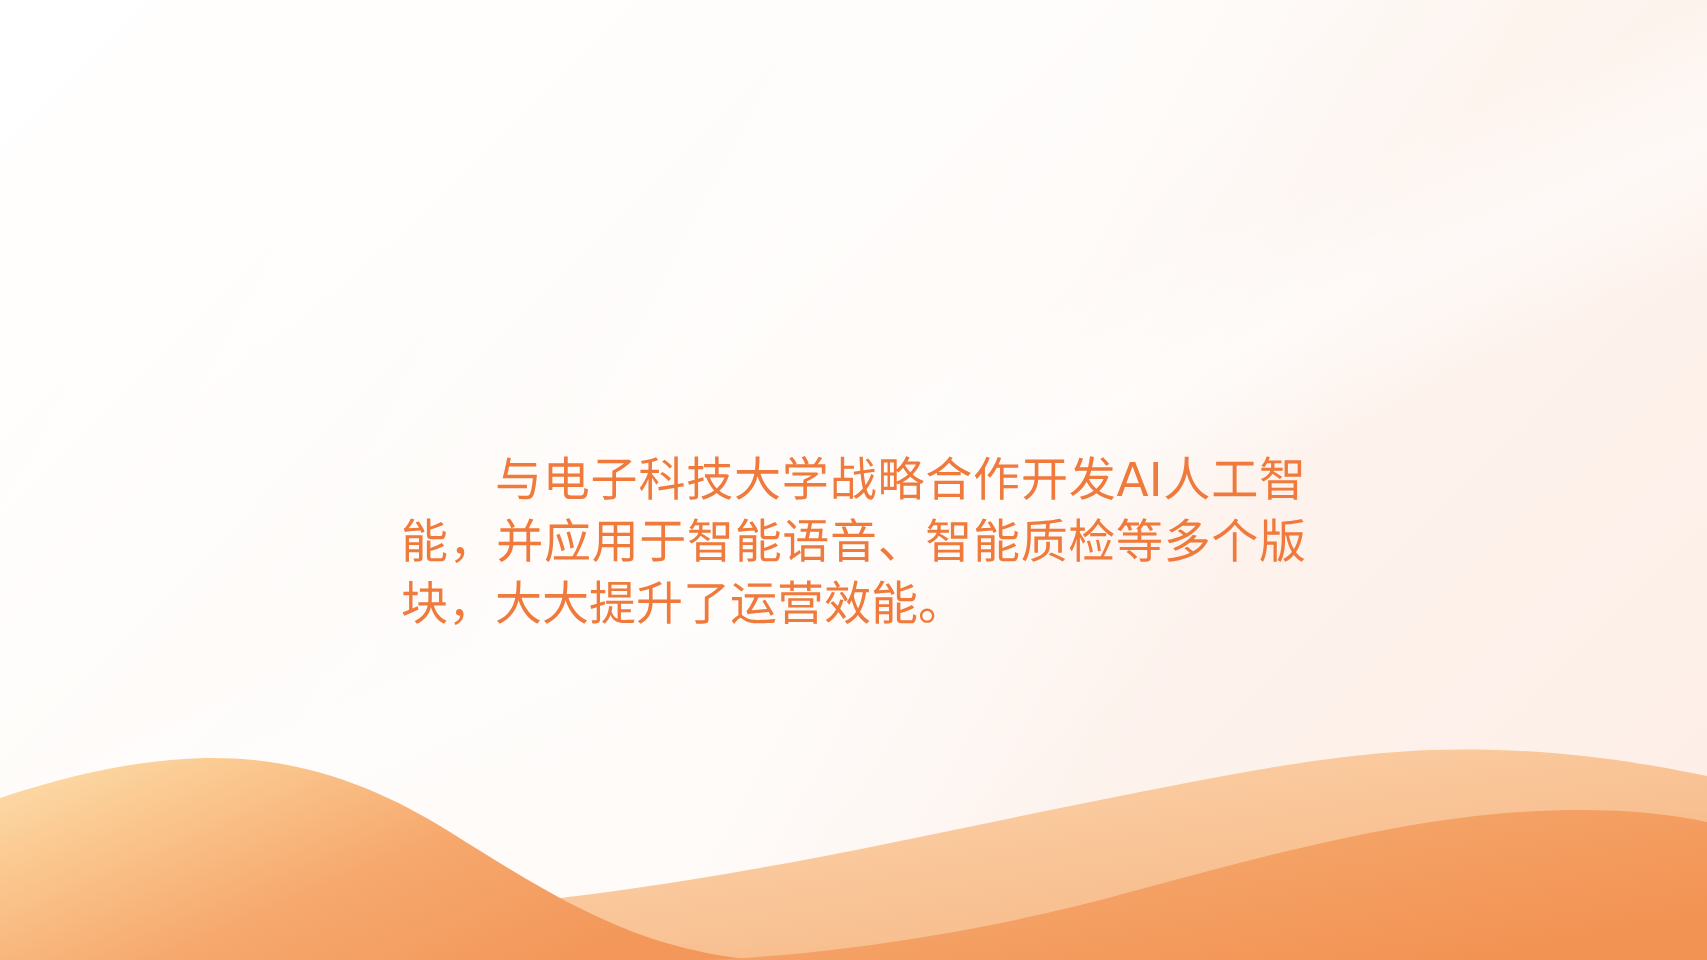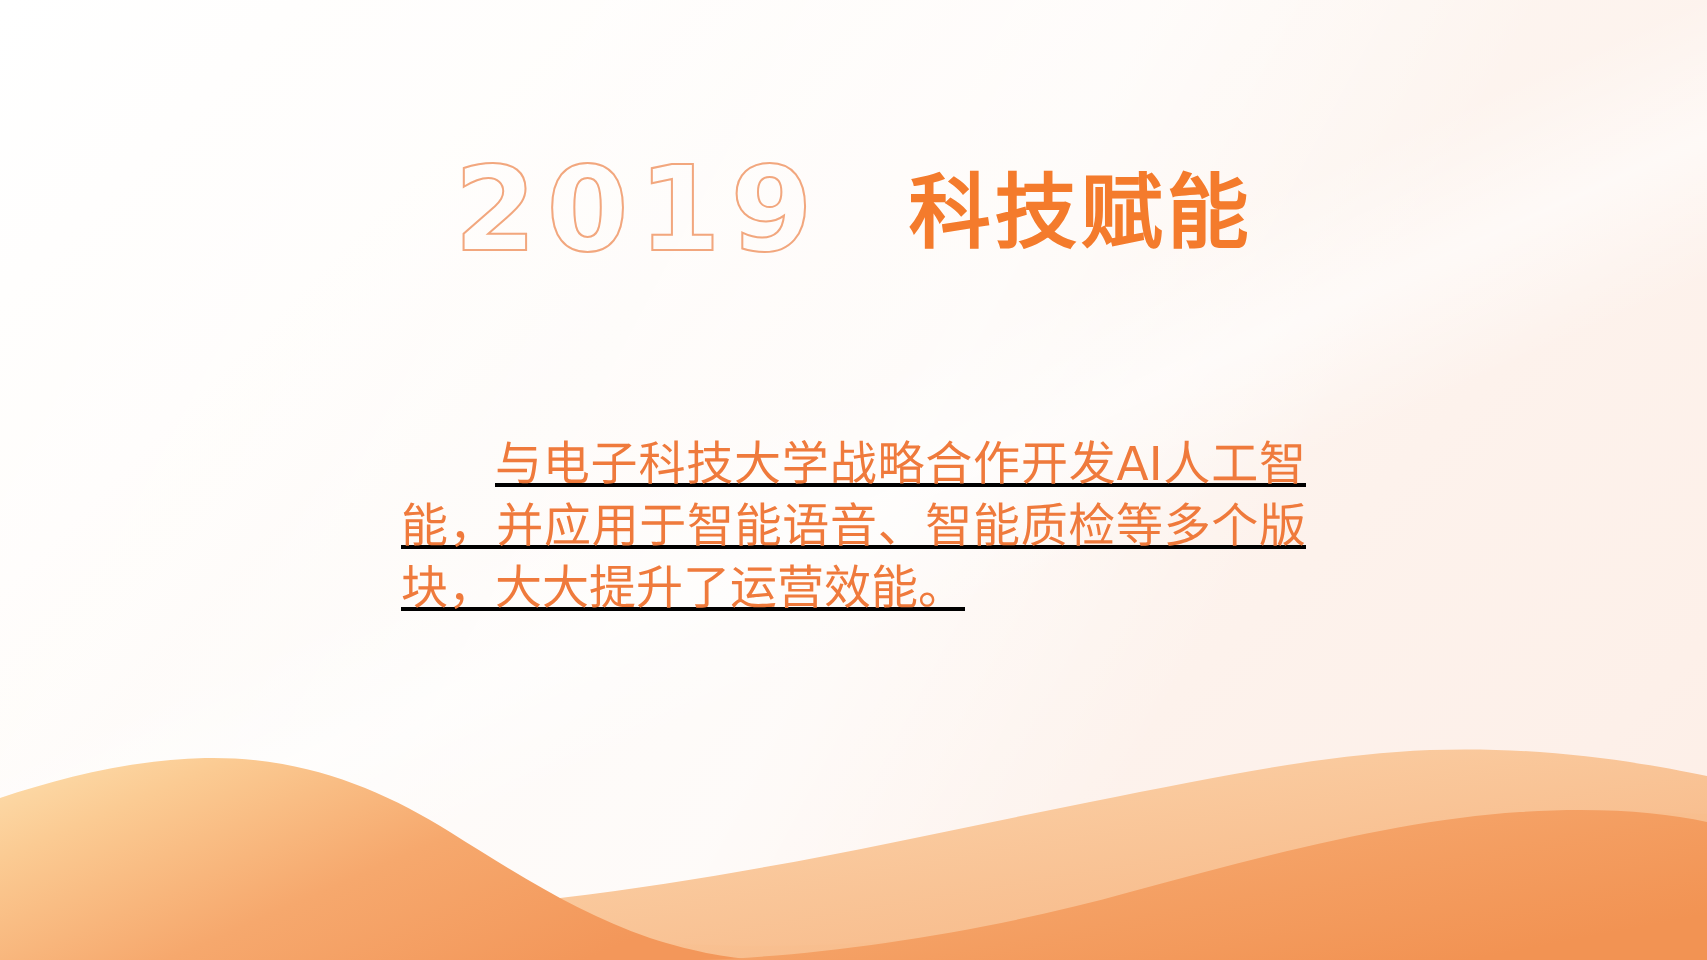--- a/index.html
+++ b/index.html
@@ -94,49 +94,44 @@
     letter-spacing: 4px;
     color: #f47b2c;
     font-family: "DejaVu Sans", "Liberation Sans", sans-serif;
     white-space: nowrap;
   }
 
   
   .body-wrap {
     position: absolute;
     left: 0;
-    top: 433px;
+    top: 449px;
     width: 1707px;
     display: flex;
     justify-content: center;
-    text-decoration: underline;
   }
   .body-text {
     width: 905px;
     font-size: 47px;
     line-height: 62px;
     color: #ef7a3c;
     text-indent: 94px;
     text-align: justify;
     text-justify: inter-character;
     letter-spacing: 0px;
     font-family: "DejaVu Sans", "Liberation Sans", sans-serif;
   }
 </style>
 </head>
 <body>
 
 <div id="slide">
 
   <div class="sheen"></div>
 
-  <div class="header">
-    <div class="year">2019</div>
-    <div class="headline">科技赋能</div>
-  </div>
 
   <div class="body-wrap">
     <div class="body-text">与电子科技大学战略合作开发AI人工智能，并应用于智能语音、智能质检等多个版块，大大提升了运营效能。</div>
   </div>
 
   <div class="waves">
     <svg viewBox="0 0 1707 330" preserveAspectRatio="none" xmlns="http://www.w3.org/2000/svg">
       <defs>
         <linearGradient id="gradBack" x1="0" y1="0" x2="1" y2="0.25">
           <stop offset="0%" stop-color="#fce3cc"></stop>

